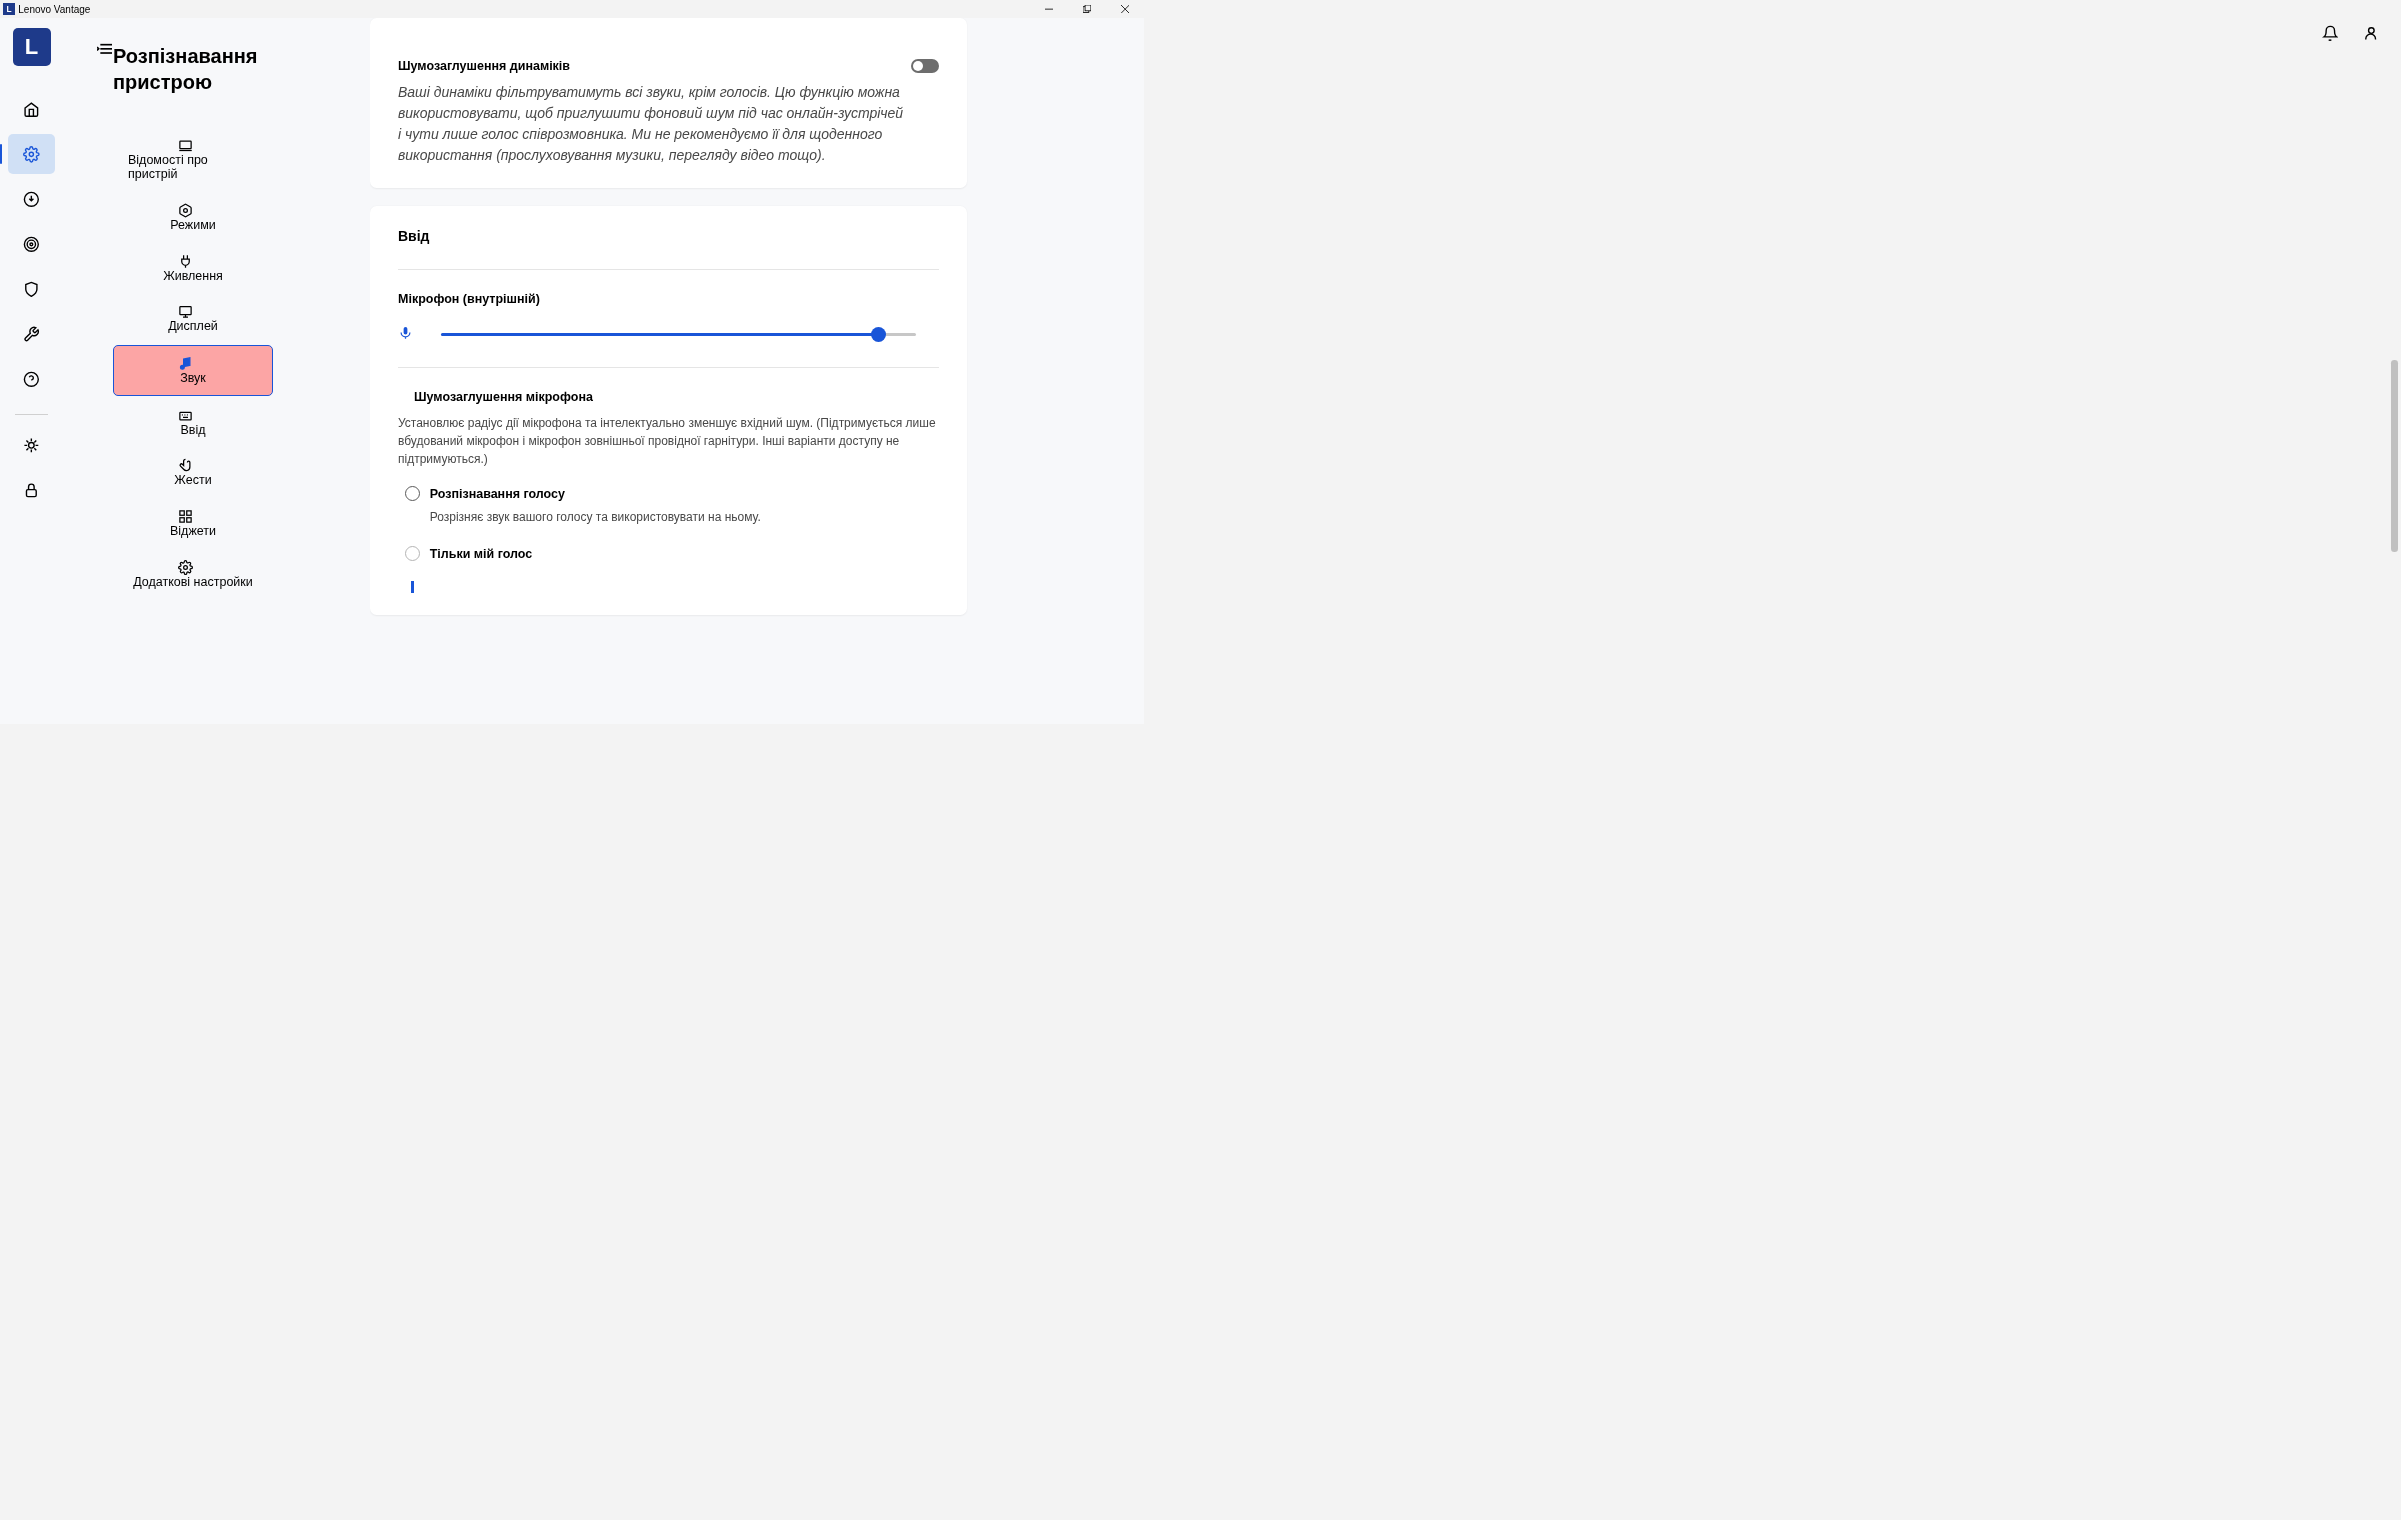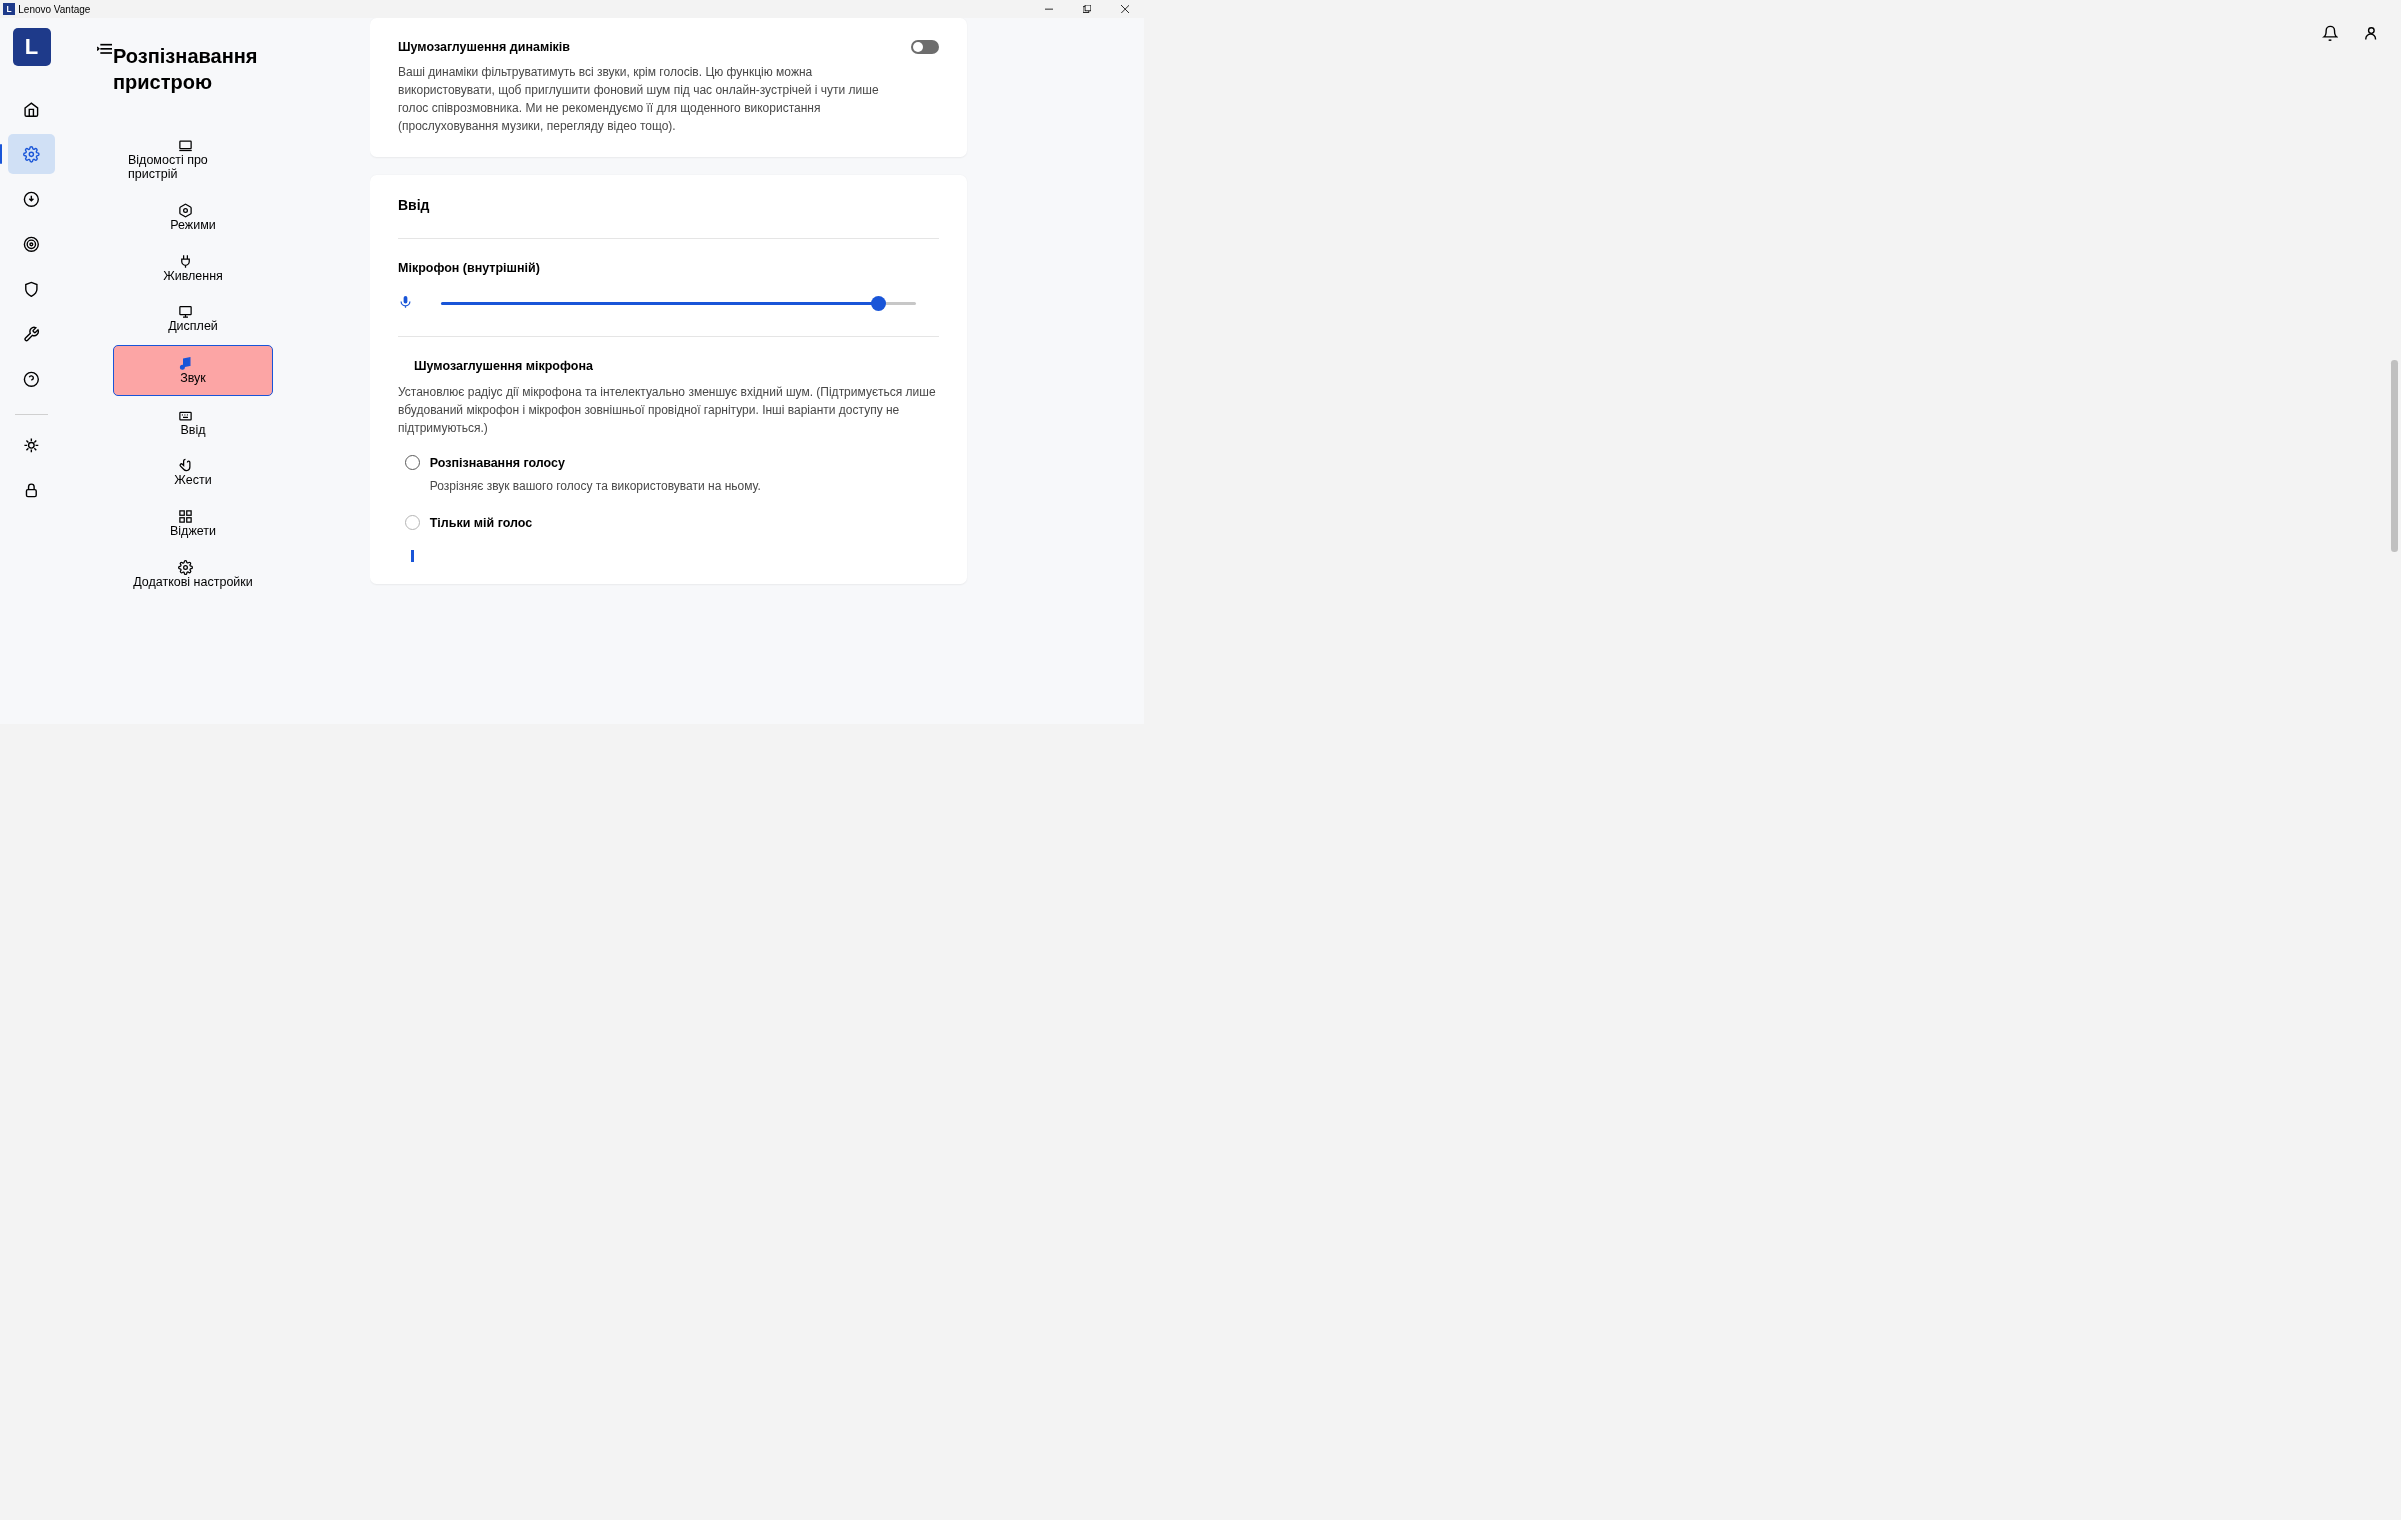--- a/index.html
+++ b/index.html
@@ -26,23 +26,23 @@
     .sidebar-title { font-size: 20px; font-weight: 600; color: #000; line-height: 1.3; margin-bottom: 33px; }
     .sidebar-nav { }
     .nav-item { display: flex; align-items: center; padding: 10px 15px; border-radius: 5px; cursor: pointer; margin-bottom: 1.7px; width: 160px; flex-direction: column; }
     .nav-item.active { border: 1.7px solid #1955d8; background: #fca5a5; }
     .nav-icon { width: 16.7px; margin-right: 15px; display: flex; align-items: center; justify-content: center; }
     .nav-icon svg { width: 15px; height: 15px; }
     .nav-label { font-size: 12.5px; color: #000; }
     
     .content { flex: 1; overflow-y: auto; padding: 0 16.7px 0 0; }
     .card { background: #fff; border-radius: 6.7px; padding: 22px 28px; margin-bottom: 18.3px; box-shadow: 0 0.8px 1.7px rgba(0,0,0,0.06); max-width: 597px; }
-    .card-toggle-row { display: flex; align-items: flex-start; justify-content: space-between; margin-bottom: 8.3px; }
+    .card-toggle-row { display: flex; align-items: flex-start; justify-content: space-between; margin-bottom: 8.3px; margin-top: 19px; }
     .card-title { font-size: 12.5px; font-weight: 600; color: #000; }
-    .card-desc { font-size: 12px; color: #484848; line-height: 1.5; max-width: 509px; }
+    .card-desc { font-size: 14px; color: #484848; line-height: 1.5; max-width: 509px; font-style: italic; }
     
     .toggle { width: 28px; height: 13.3px; background: #6d6d6d; border-radius: 8.3px; position: relative; cursor: pointer; }
     .toggle::after { content: ''; position: absolute; width: 10px; height: 10px; background: #fff; border-radius: 50%; top: 1.7px; left: 1.7px; }
     
     .section-heading { font-size: 14px; font-weight: 600; color: #000; margin-bottom: 25px; }
     .section-divider { height: 0.8px; background: #e5e5e5; margin: 22px 0; }
     
     .mic-row { display: flex; align-items: center; margin-top: 18.3px; }
     .mic-icon { margin-right: 28px; }
     .mic-icon svg { width: 15px; height: 18.3px; }

